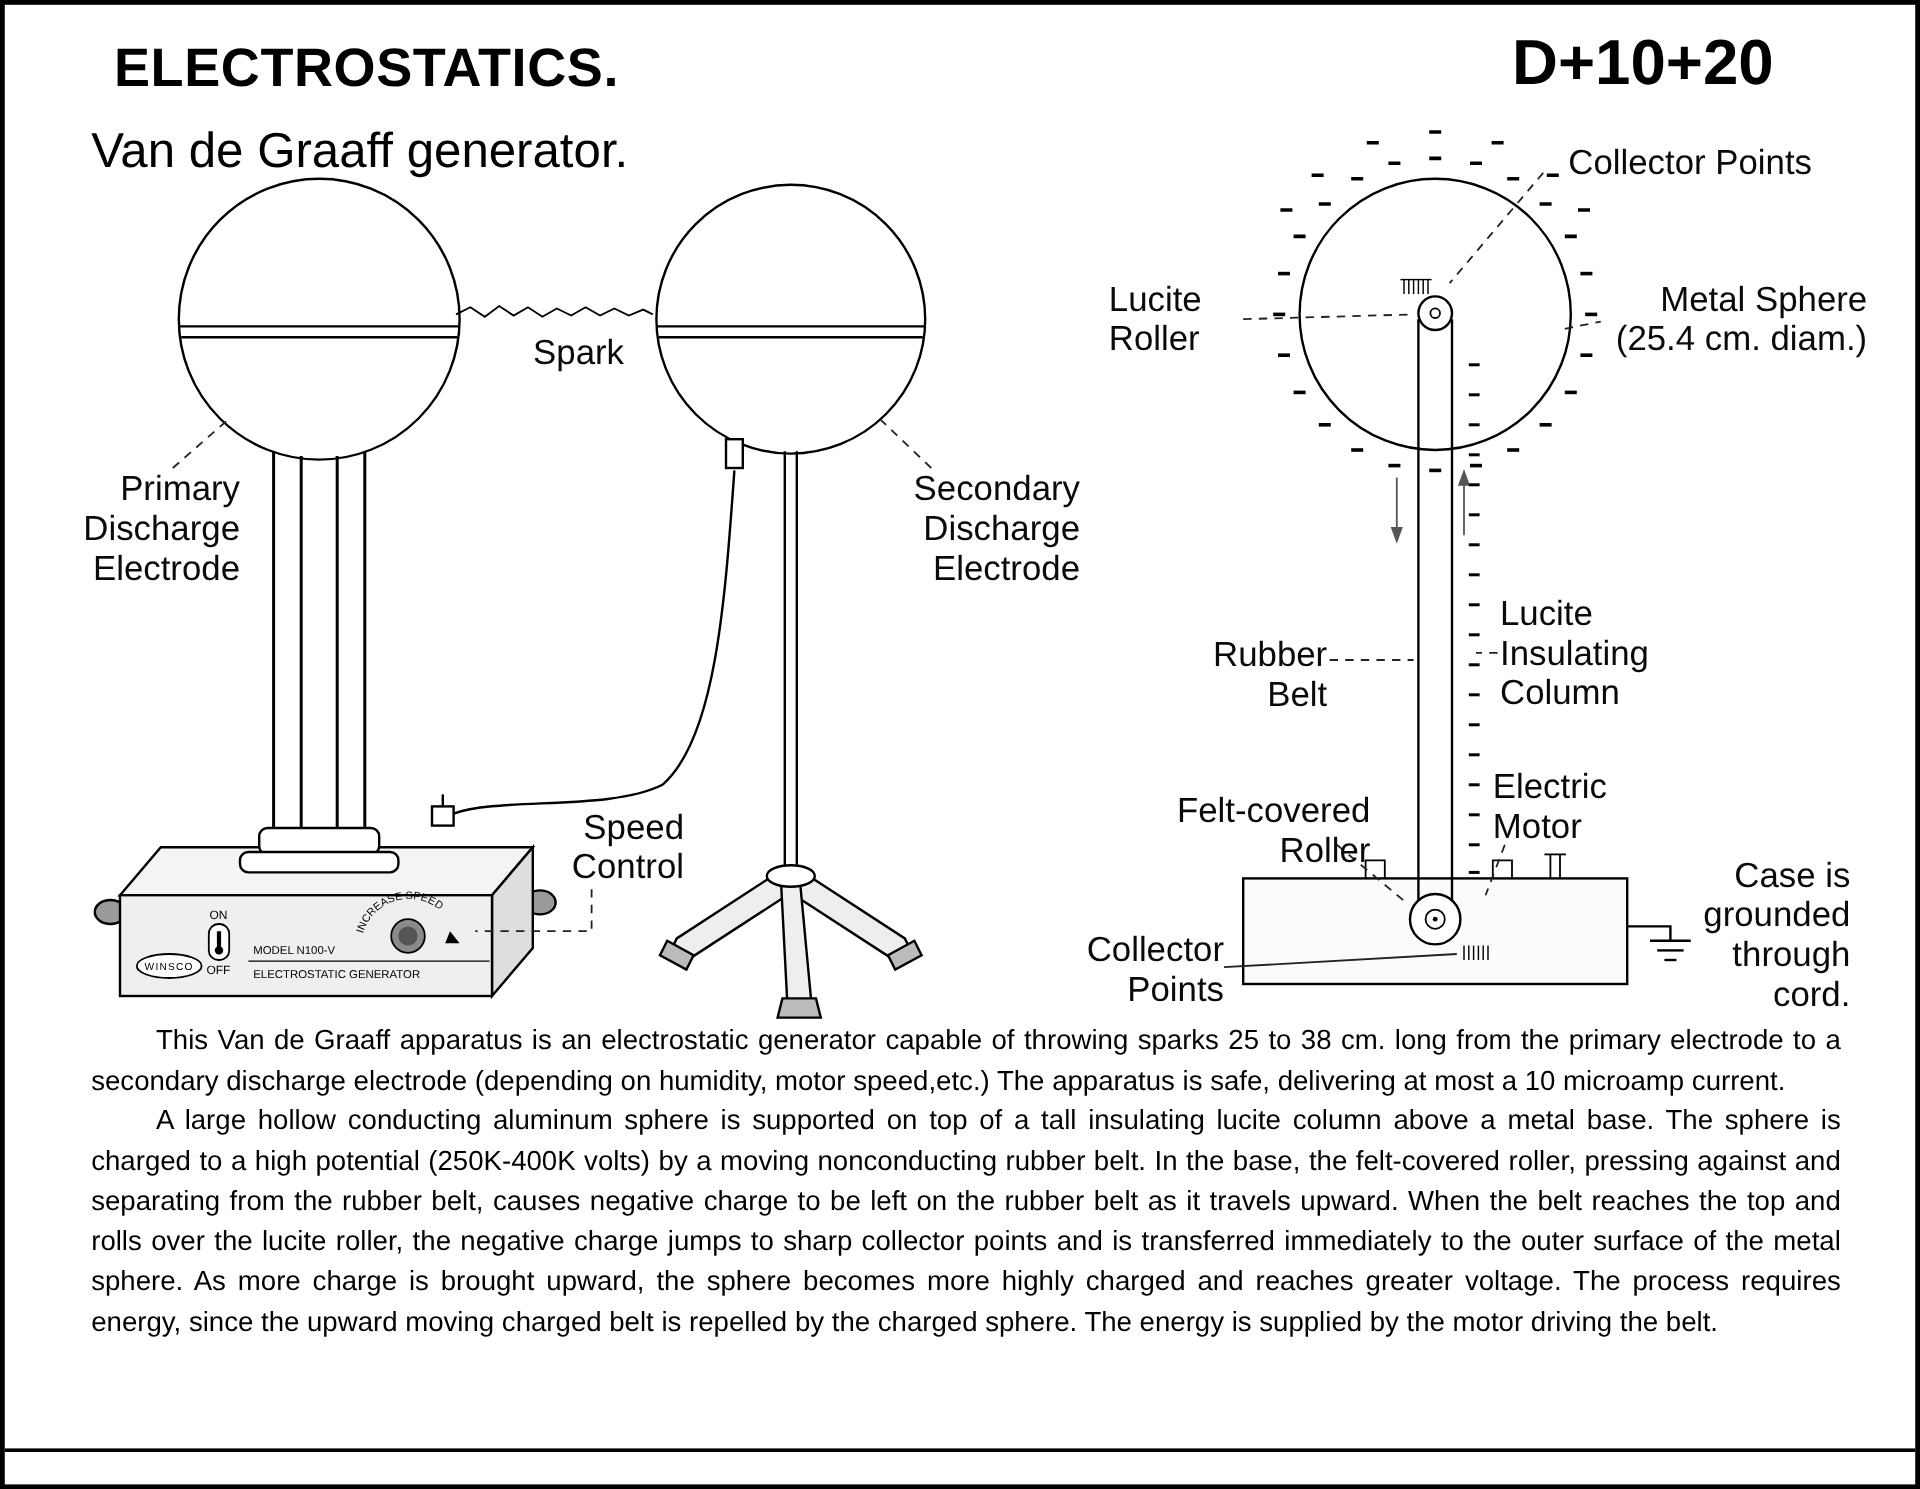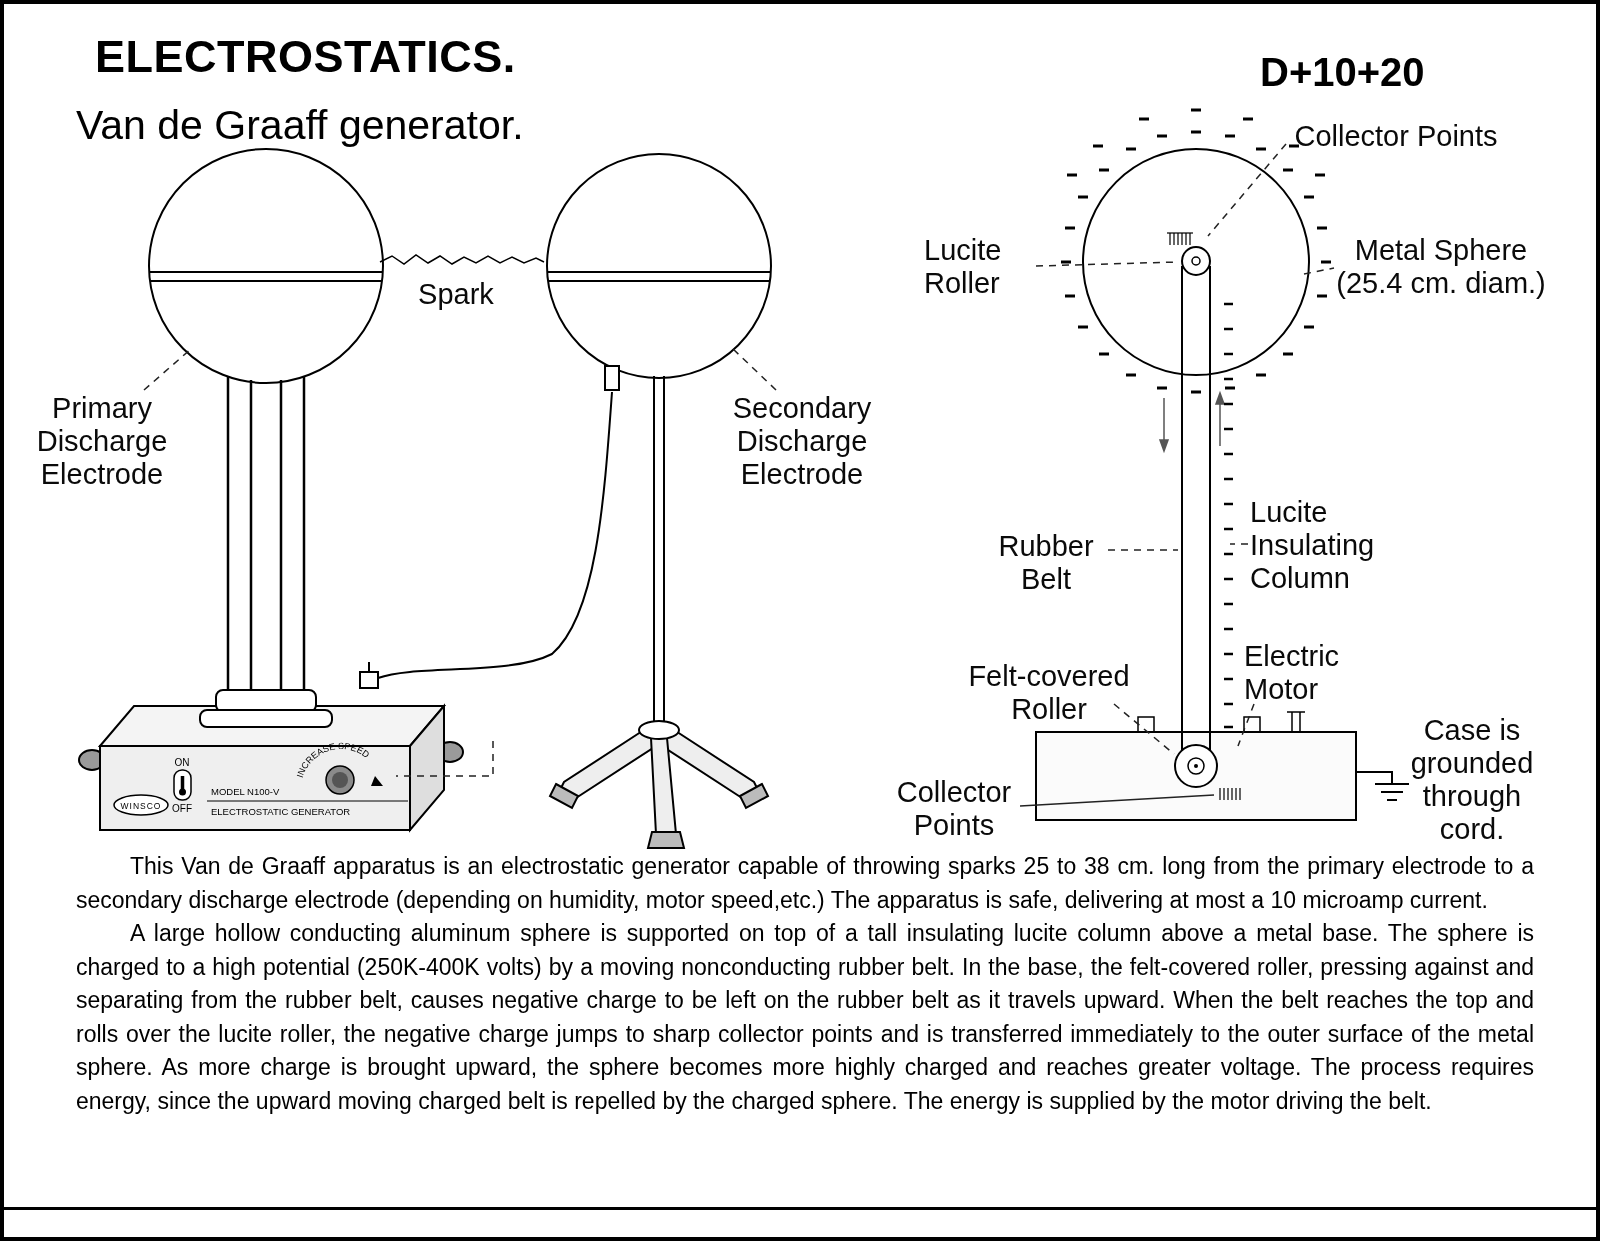--- a/index.html
+++ b/index.html
@@ -4,24 +4,24 @@
 <style>
   * { margin:0; padding:0; box-sizing:border-box; }
   html,body { background:#888; }
   .page {
     position:relative; width:1600px; height:1241px; background:#fff;
     border:4px solid #000; overflow:hidden;
     font-family:"Liberation Sans", sans-serif; color:#000;
   }
   .art { position:absolute; left:0; top:0; width:1600px; height:1241px; }
   .hdr-title { position:absolute; left:74px; top:27px; font-size:45px; font-weight:bold; letter-spacing:.5px;margin-left:17px; }
-  .hdr-code  { position:absolute; left:1256px; top:46px; font-size:40px; font-weight:bold; }
+  .hdr-code  { position:absolute; left:1256px; top:18px; font-size:53px; font-weight:bold; }
   .hdr-sub   { position:absolute; left:72px; top:98px; font-size:41px; }
   .lbl {
-    position:absolute; text-align:center; white-space:pre-line;
+    position:absolute; text-align:right; white-space:pre-line;
     font-size:29px; line-height:33px; color:#0a0a0a;
   }
   .lbl.leftalign { text-align:left; }
   .bodytext {
     position:absolute; left:72px; top:846px; width:1458px;
     font-size:23px; line-height:33.5px; text-align:justify;
   }
   .bodytext p { text-indent:54px; margin:0; text-align-last:left; }
   .botline { position:absolute; left:0; right:0; top:1203px; height:3px; background:#000; }
   svg text { font-family:"Liberation Sans", sans-serif; fill:#000; }
@@ -248,20 +248,22 @@
   <div class="hdr-code">D+10+20</div>
   <div class="hdr-sub">Van de Graaff generator.</div>
 
   <div class="lbl" style="left:388px; top:274px; width:128px;">Spark</div>
   <div class="lbl" style="left:0px; top:388px; width:196px;">Primary
 Discharge
 Electrode</div>
   <div class="lbl" style="left:700px; top:388px; width:196px;">Secondary
 Discharge
 Electrode</div>
+  <div class="lbl" style="left:418px; top:670px; width:148px;">Speed
+Control</div>
 
   <div class="lbl" style="left:1278px; top:116px; width:228px;">Collector Points</div>
   <div class="lbl leftalign" style="left:920px; top:230px; width:120px;">Lucite
 Roller</div>
   <div class="lbl" style="left:1322px; top:230px; width:230px;">Metal Sphere
 (25.4 cm. diam.)</div>
   <div class="lbl" style="left:982px; top:526px; width:120px;">Rubber
 Belt</div>
   <div class="lbl leftalign" style="left:1246px; top:492px; width:170px;">Lucite
 Insulating

